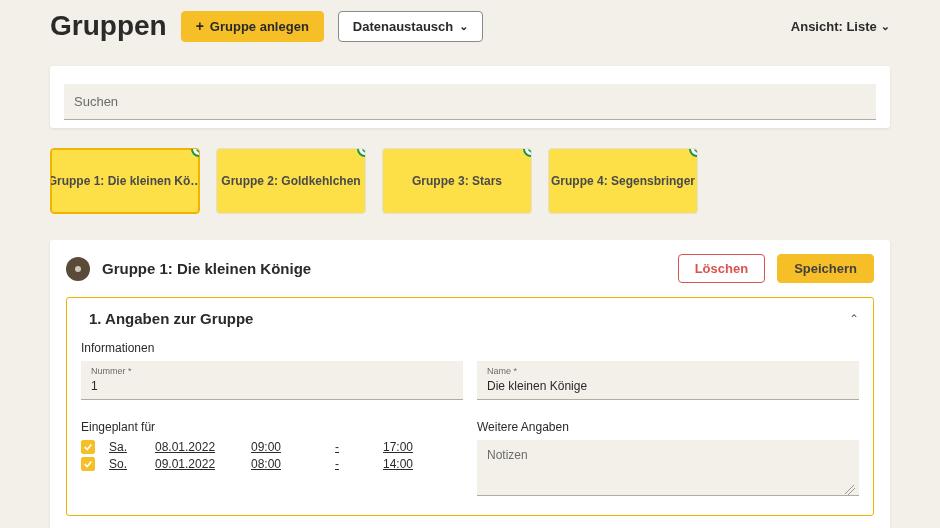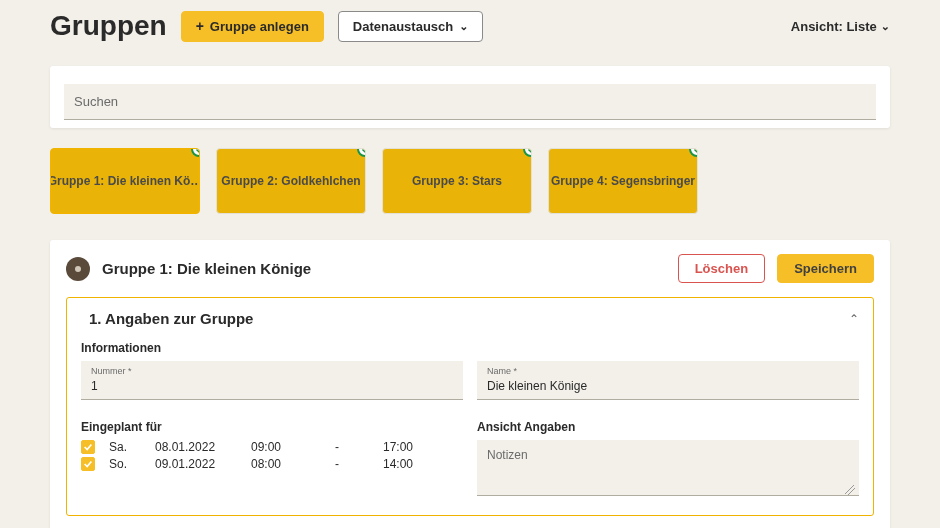--- a/index.html
+++ b/index.html
@@ -59,21 +59,21 @@
     padding:10px 10px;
     font-size:13px;
     color:#701a75;
     outline:none;
   }
   .search-input::placeholder { color:#6b6b6b; }
 
   .cards-row { display:flex; gap:16px; margin-bottom:26px; }
   .card {
     position:relative;
-    background:#eab308;
+    background:#fde047;
     border:1px solid #e3e0d7;
     border-radius:4px;
     width:150px;
     height:66px;
     display:flex;
     align-items:center;
     justify-content:center;
     padding:0 14px;
     font-size:12px;
     font-weight:600;
@@ -123,21 +123,21 @@
     position:relative;
   }
   .section-head {
     display:flex; align-items:center; justify-content:space-between;
     margin-bottom:14px;
     margin-left:8px;
   }
   .section-head h3 { font-size:15px; font-weight:700; }
   .collapse-icn { font-size:12px; color:#666; cursor:pointer; }
 
-  .subhead { font-size:12px; font-weight:700; margin-bottom:6px; }
+  .subhead { font-size:12px; font-weight:400; margin-bottom:6px; }
 
   .info-row { display:flex; gap:14px; margin-bottom:20px; }
   .field {
     flex:1;
     background:#f3f0e9;
     border-bottom:1px solid #b0aca0;
     padding:5px 10px 6px 10px;
   }
   .field-label { font-size:9px; color:#6b6b6b; display:block; margin-bottom:2px; }
   .field-value { font-size:12px; color:#2a2a2a; }
@@ -146,20 +146,21 @@
   .left-col { flex:1; }
   .right-col { flex:1; }
 
   .sched-line {
     display:grid;
     grid-template-columns: 22px 40px 90px 70px 20px 60px;
     align-items:center;
     gap:6px;
     font-size:12px;
     margin-bottom:3px;
+    text-decoration:underline;
   }
   .sched-line .chk {
     width:14px; height:14px;
     background:#f6bf28;
     border:1px solid #f6bf28;
     border-radius:2px;
     display:flex; align-items:center; justify-content:center;
   }
   .sched-line .chk svg { width:10px; height:10px; }
   .sched-line .dash { text-align:center; }
@@ -299,21 +300,21 @@
                 </svg>
               </span>
             <span>So.</span>
             <span>09.01.2022</span>
             <span>08:00</span>
             <span class="dash">-</span>
             <span class="end">14:00</span>
           </div>
         </div>
         <div class="right-col">
-          <div class="subhead">Ansicht Angaben</div>
+          <div class="subhead">Weitere Angaben</div>
           <div class="ta-wrap">
             <textarea class="notes-area" placeholder="Notizen" style=""></textarea>
           </div>
         </div>
       </div>
     </div>
   </div>
 </div>
 
 </body></html>

